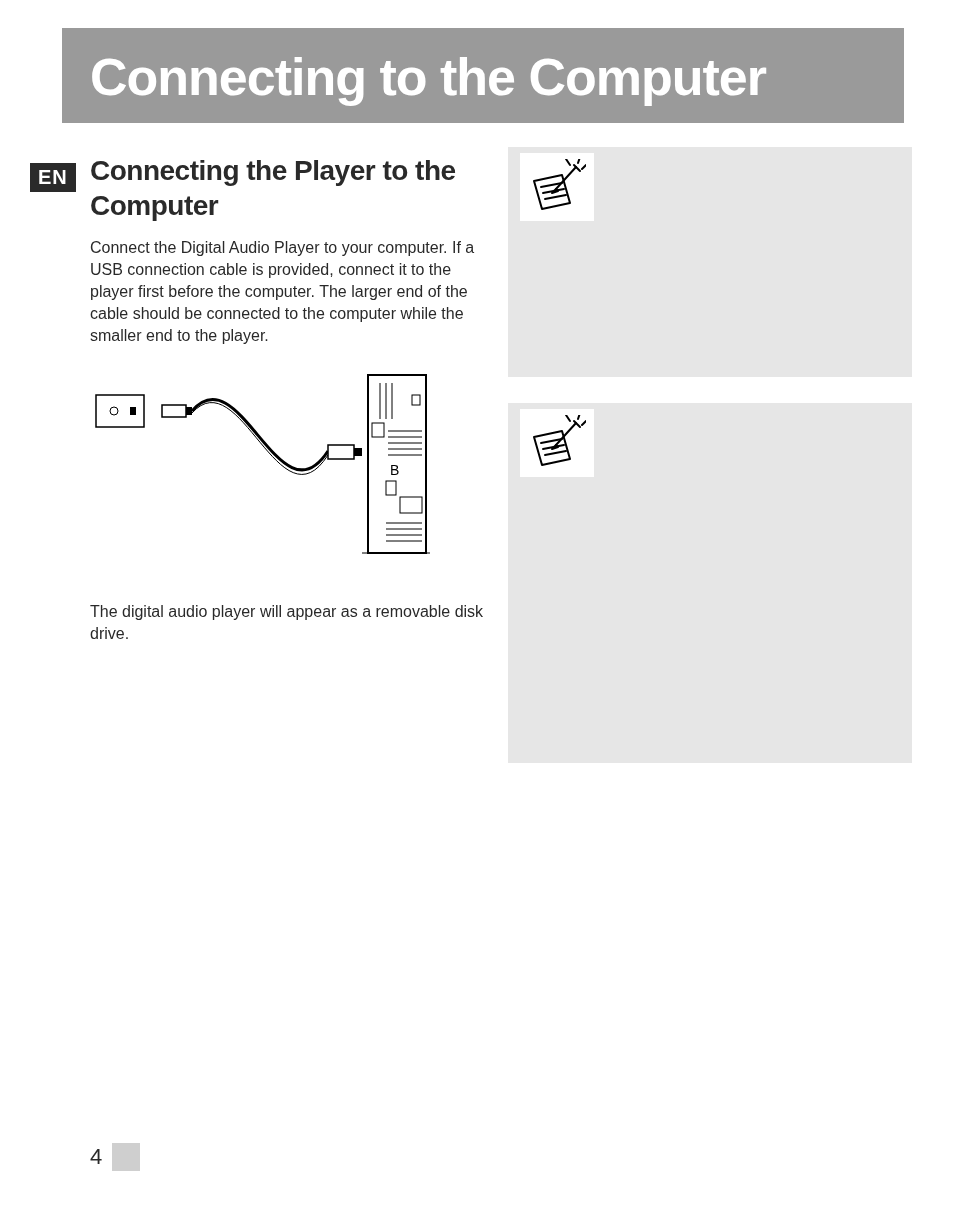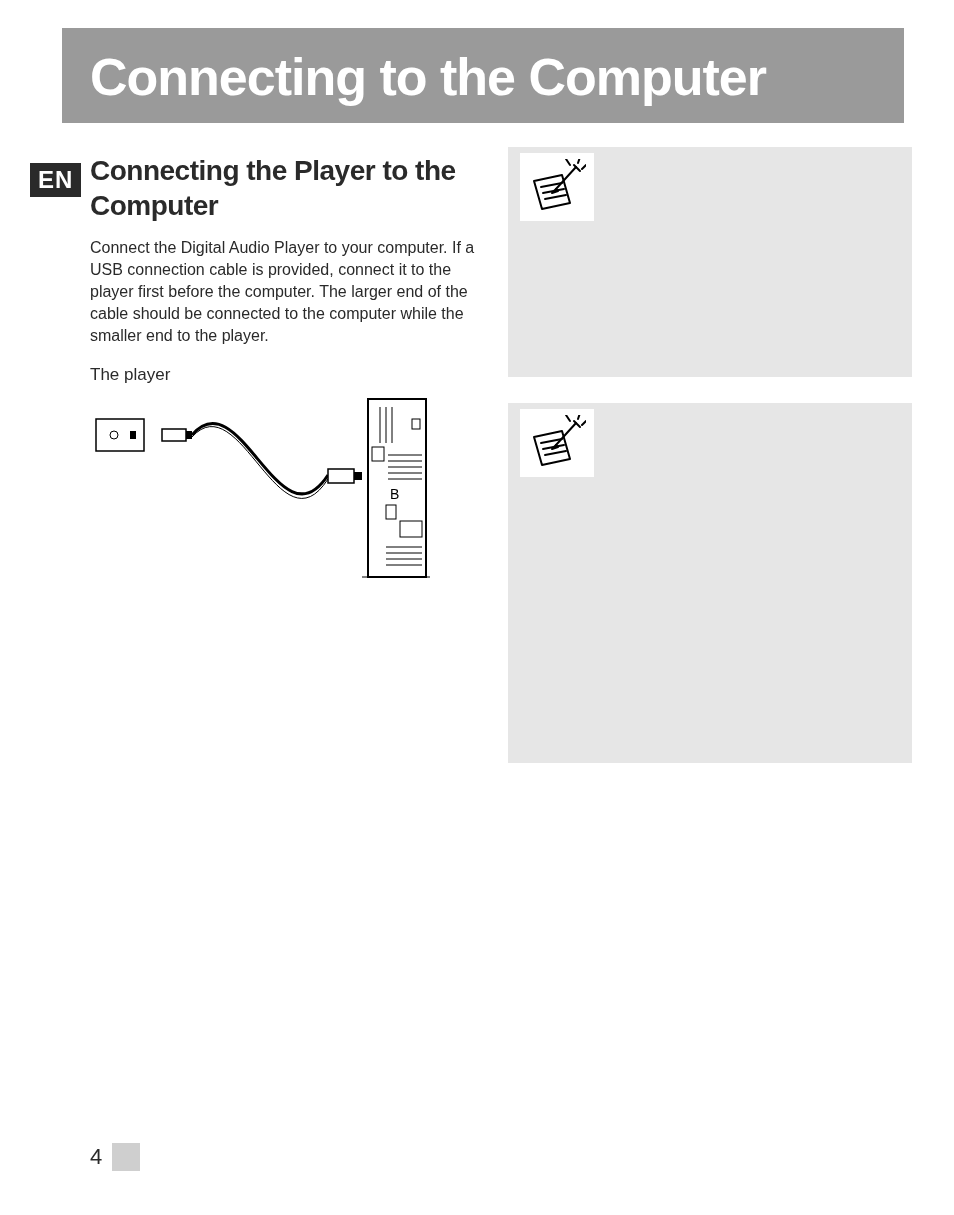--- a/index.html
+++ b/index.html
@@ -21,21 +21,21 @@
     line-height: 1.05;
     margin-left: 32px;
   }
   .lang-badge {
     position: absolute;
     top: 163px;
     left: 30px;
     background: #2a2a2a;
     color: #ffffff;
     font-weight: 800;
-    font-size: 24px;
+    font-size: 20px;
     padding: 3px 8px;
     letter-spacing: 1px;
   }
   .content {
     display: flex;
     gap: 18px;
     margin-top: 24px;
     margin-left: 60px;
   }
   .col-left {
@@ -127,21 +127,20 @@
   </div>
 
   <div class="content">
 
     <div class="col-left">
 
       <h2 class="section-heading">Connecting the Player to the Computer</h2>
 
       <p class="body">Connect the Digital Audio Player to your computer. If a USB connection cable is provided, connect it to the player first before the computer. The larger end of the cable should be connected to the computer while the smaller end to the player.</p>
 
-      <div class="fig-label">The player</div>
 
       <div class="diagram">
         <svg viewBox="0 0 340 200" width="340" height="200">
 
           <rect x="6" y="30" width="48" height="32" fill="#fff" stroke="#000" stroke-width="1.5"></rect>
           <circle cx="24" cy="46" r="4" fill="none" stroke="#000"></circle>
           <rect x="40" y="42" width="6" height="8" fill="#000"></rect>
 
           <rect x="72" y="40" width="24" height="12" fill="#fff" stroke="#000" stroke-width="1.5"></rect>
           <rect x="96" y="42" width="6" height="8" fill="#000"></rect>
@@ -175,20 +174,21 @@
           <line x1="296" y1="158" x2="332" y2="158" stroke="#000"></line>
           <line x1="296" y1="164" x2="332" y2="164" stroke="#000"></line>
           <line x1="296" y1="170" x2="332" y2="170" stroke="#000"></line>
           <line x1="296" y1="176" x2="332" y2="176" stroke="#000"></line>
 
           <line x1="272" y1="188" x2="342" y2="188" stroke="#000"></line>
         </svg>
       </div>
 
 
+      <p class="body">The digital audio player will appear as a removable disk drive.</p>
 
     </div>
 
     <div class="col-right">
 
       <div class="note-box short">
         <span class="icon-wrap">
           <svg width="60" height="56" viewBox="0 0 60 56">
             <g stroke="#000" stroke-width="2" fill="none" stroke-linejoin="round" stroke-linecap="round">
 

